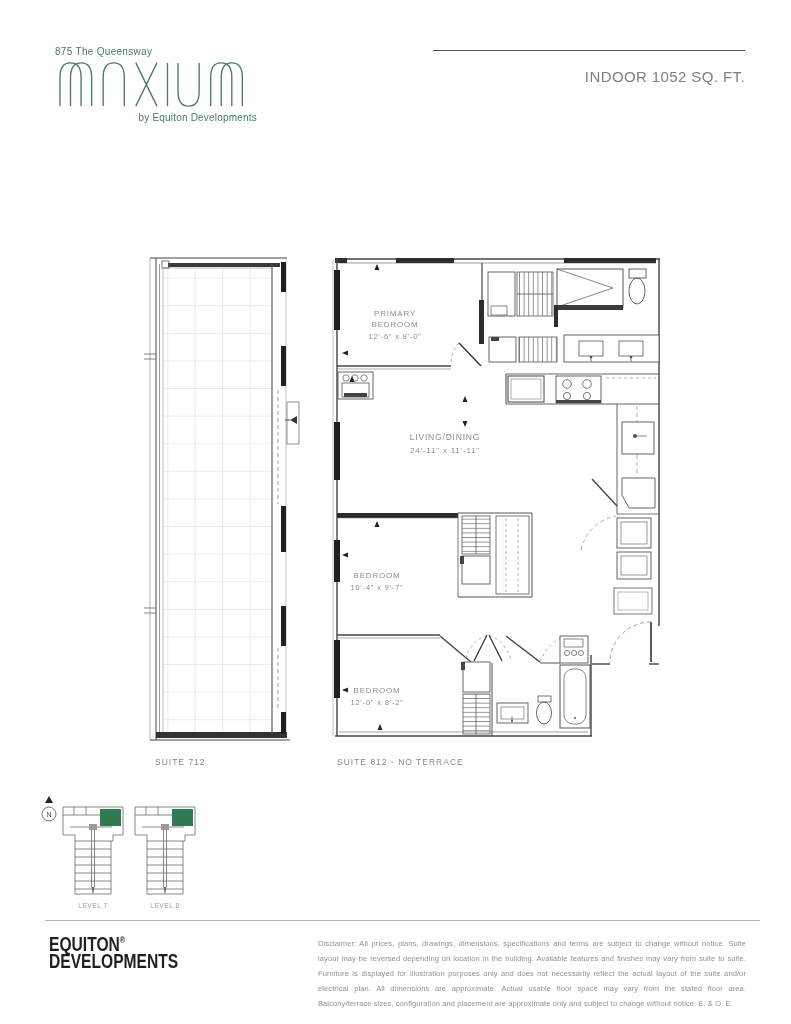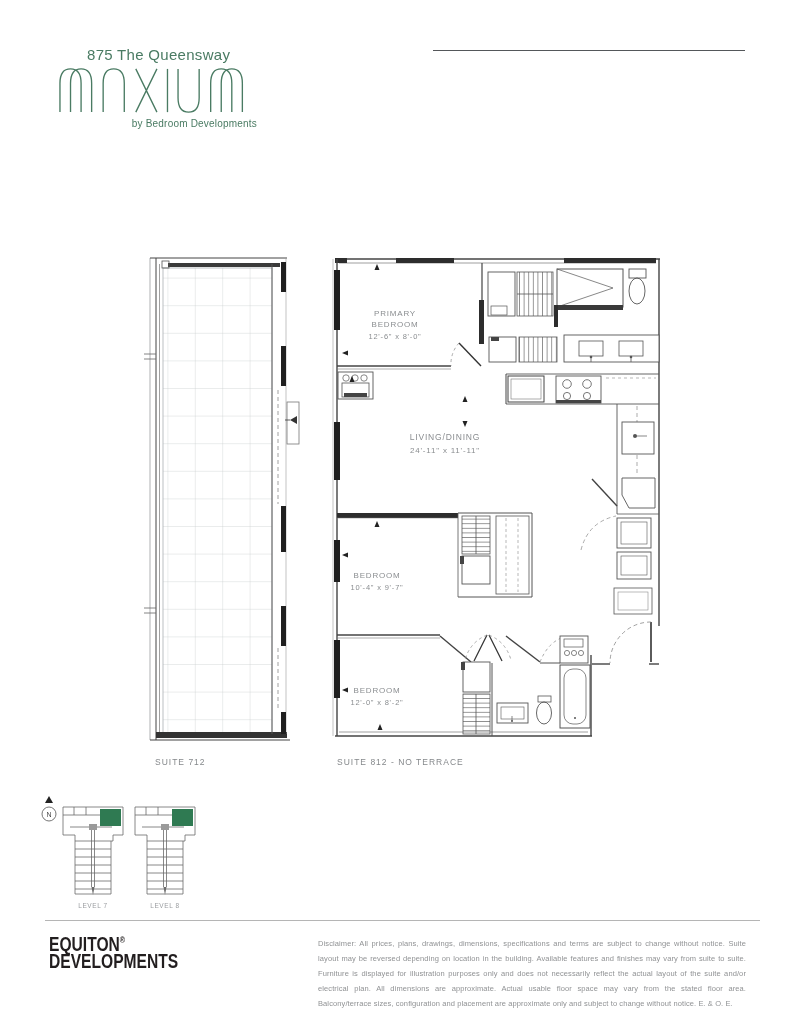--- a/index.html
+++ b/index.html
@@ -1,21 +1,21 @@
 <!DOCTYPE html>
 <html><head>
 <meta charset="utf-8">
 <style>
   * { margin:0; padding:0; box-sizing:border-box; }
   html,body { width:791px; height:1024px; background:#ffffff; font-family:"Liberation Sans", sans-serif; position:relative; overflow:hidden; }
   .abs { position:absolute; }
 
   
   .logo-block { left:55px; top:46px; width:202px; }
-  .project-name { color:#4a7b63; font-size:15px; letter-spacing:.3px; font-weight:500;margin-left:32px; }
+  .project-name { color:#4a7b63; font-size:10px; letter-spacing:.3px; font-weight:500; }
   .logo-arches { margin-top:4px; display:block; }
   .logo-byline { color:#4a7b63; font-size:10px; text-align:right; margin-top:3px; letter-spacing:.2px; }
 
   
   .title-block { top:36px; right:46px; text-align:right; }
   .unit-code { color:#45795f; font-size:45px; font-weight:400; letter-spacing:1px; line-height:46px; }
   .unit-type { color:#4c4f52; font-size:27px; font-weight:400; margin-top:5px; letter-spacing:.3px; }
   .title-rule { width:312px; margin-left:auto; margin-top:14px; border-top:1.6px solid #54575a; }
   .area-lines { margin-top:14px; color:#7d8184; font-size:15px; line-height:23px; letter-spacing:.4px; }
 
@@ -49,26 +49,27 @@
       <path d="M1,47 V17 Q1,2 12,2 Q23,2 23,17 V47"></path>
       <path d="M12,47 V17 Q12,2 23,2 Q34,2 34,17 V47"></path>
       <path d="M46,47 V17 Q46,2 57,2 Q68,2 68,17 V47"></path>
       <path d="M80,2 L102,47 M102,2 L80,47"></path>
       <path d="M113,2 V47"></path>
       <path d="M124,2 V32 Q124,47 135,47 Q146,47 146,32 V2"></path>
       <path d="M158,47 V17 Q158,2 169,2 Q180,2 180,17 V47"></path>
       <path d="M169,47 V17 Q169,2 180,2 Q191,2 191,17 V47"></path>
     </g>
   </svg>
-  <div class="logo-byline">by Bedroom Developments</div>
+  <div class="logo-byline">by Equiton Developments</div>
 </div>
 
 <div class="abs title-block">
   <div class="title-rule"></div>
   <div class="area-lines">
+    <div>INDOOR 1052 SQ. FT.</div>
   </div>
 </div>
 
 <svg class="abs plan-svg" width="535" height="525" viewBox="0 0 535 525">
   <defs>
     <pattern id="grid" width="27.4" height="27.6" patternUnits="userSpaceOnUse">
       <path d="M27.4,0 H0 V27.6" fill="none" stroke="#cdd0d2" stroke-width="0.8"></path>
     </pattern>
     <pattern id="hangV" width="4.6" height="10" patternUnits="userSpaceOnUse">
       <line x1="2.3" y1="0" x2="2.3" y2="10" stroke="#666" stroke-width="0.7"></line>

